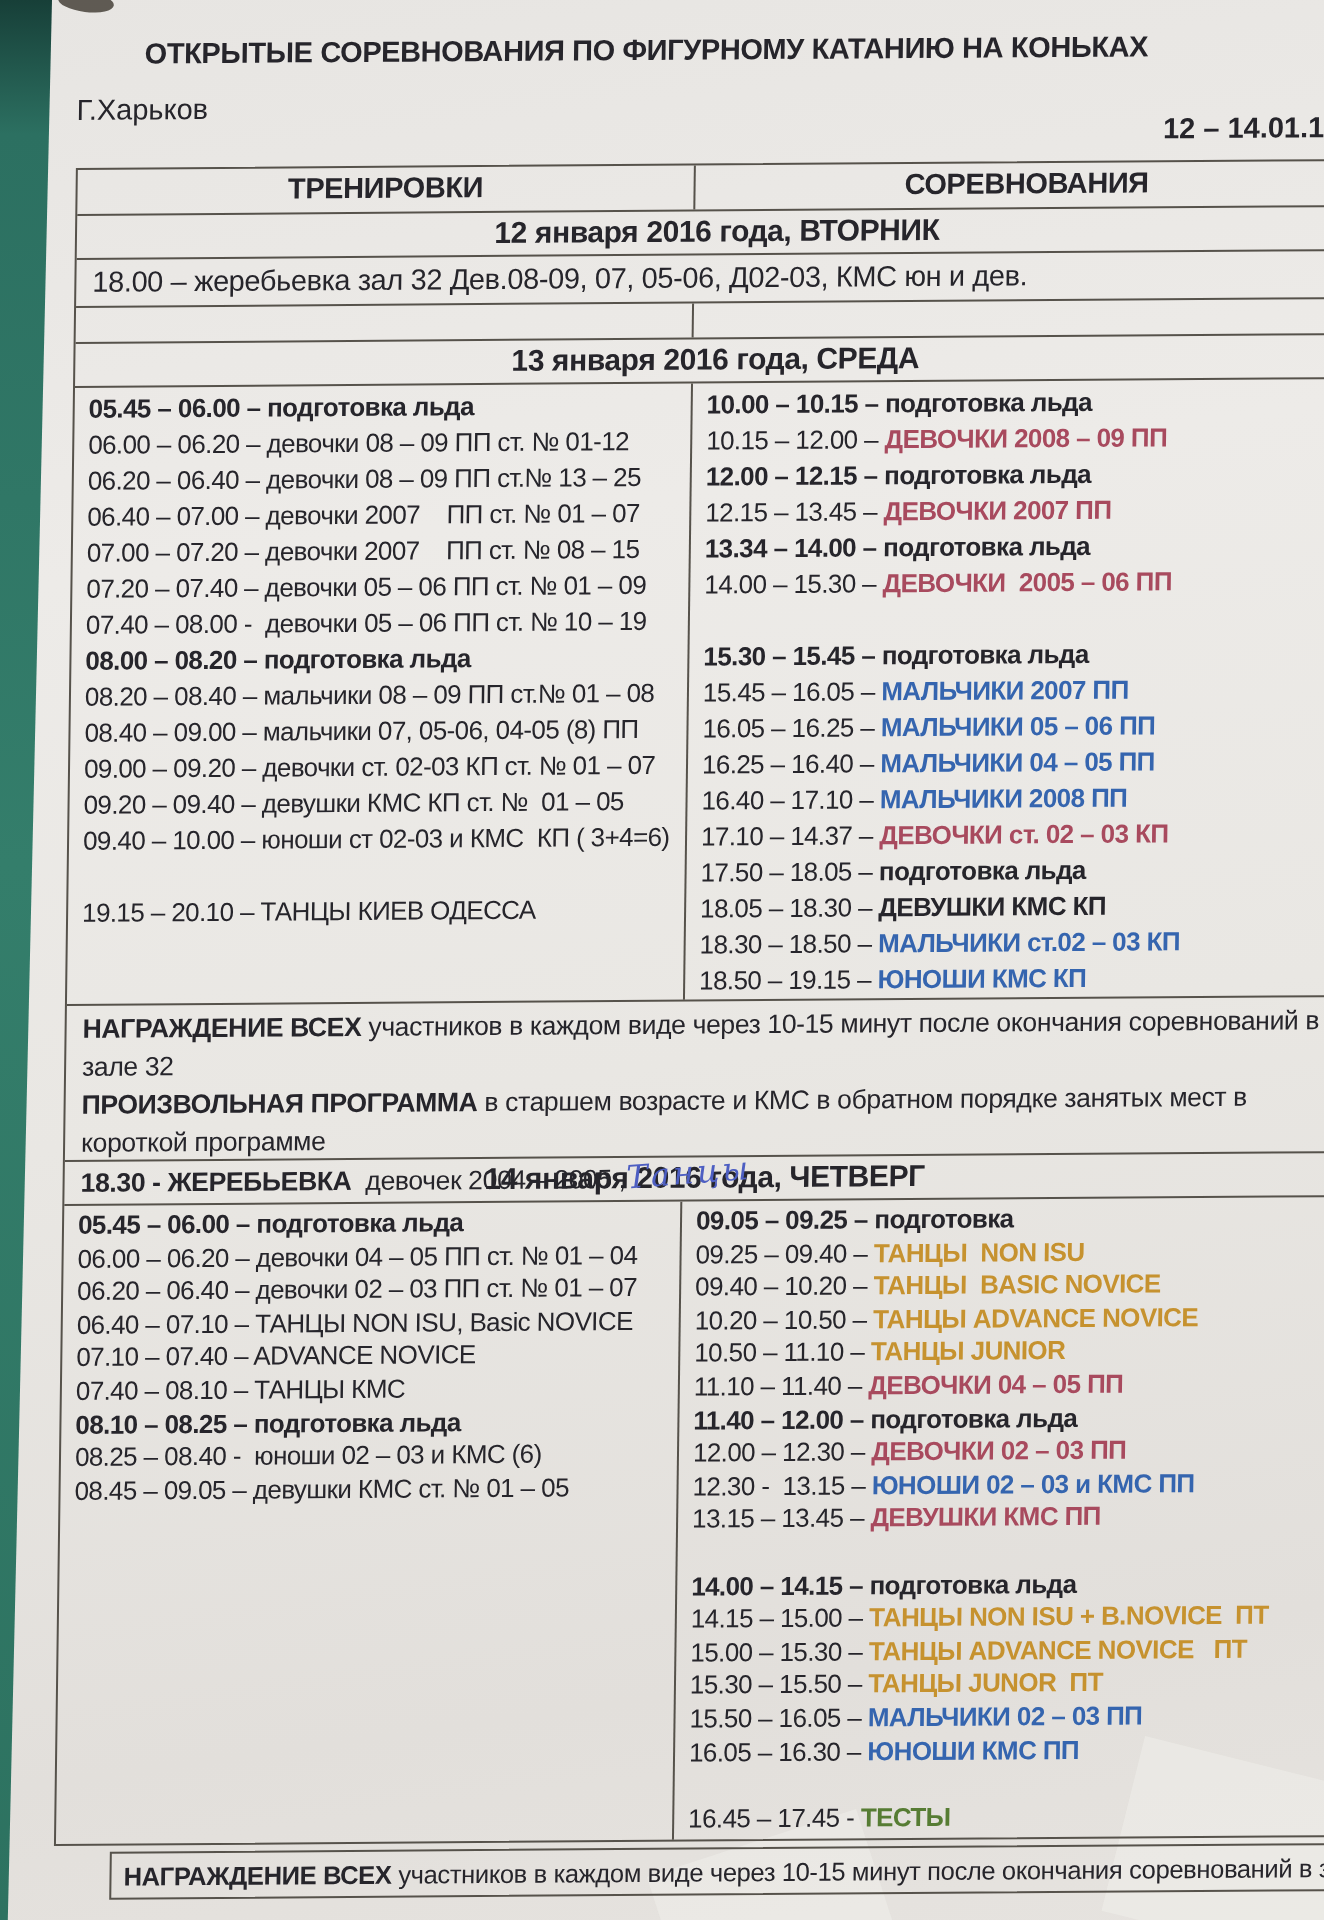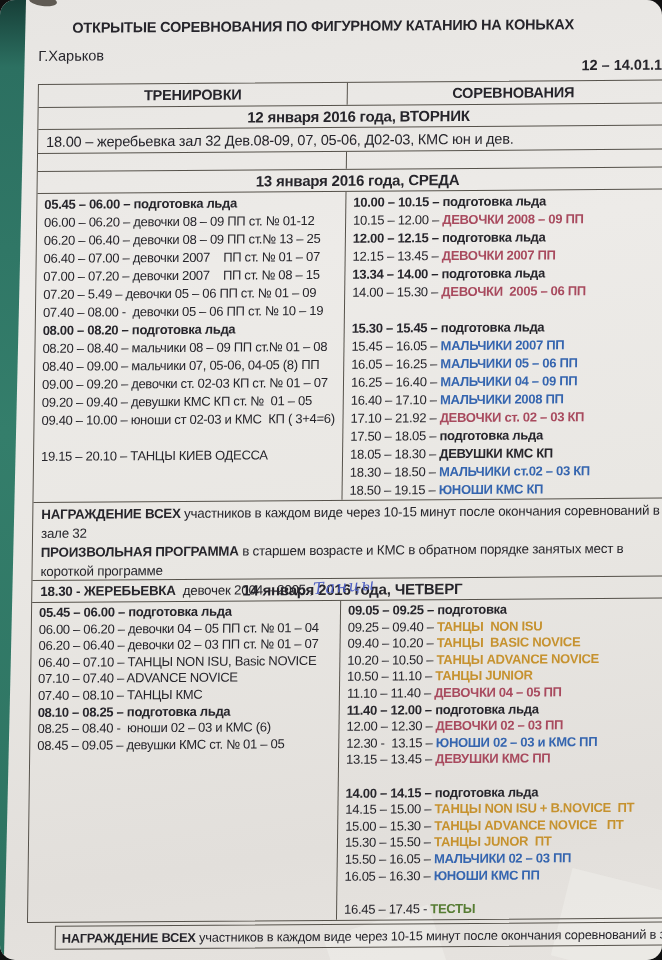--- a/index.html
+++ b/index.html
@@ -47,21 +47,21 @@
   .note-free{width:600px;}
   .hand{display:inline-block;font-family:"DejaVu Serif",serif;font-style:italic;
        font-size:16px;letter-spacing:1.5px;transform:rotate(-4deg) translateY(-2px);}
   .footer-box{margin:3px 0 0 28px;border:1px solid #56524b;height:24px;display:flex;
        align-items:center;padding-left:6px;font-size:12.8px;letter-spacing:-0.2px;
        white-space:nowrap;box-sizing:border-box;}
 </style>
 </head>
 <body>
 
-<div class="stage" style="color: rgb(38, 37, 43); border-radius: 15px;">
+<div class="stage" style="color: rgb(38, 37, 43);">
   <div class="desk-strip"></div>
   <div class="corner-shadow"></div>
   <div class="tape-mark tape-1"></div>
   <div class="tape-mark tape-2"></div>
 
   <div class="doc">
     <div class="doc-title">ОТКРЫТЫЕ СОРЕВНОВАНИЯ ПО ФИГУРНОМУ КАТАНИЮ НА КОНЬКАХ</div>
     <div class="city">Г.Харьков</div>
     <div class="date-range">12 – 14.01.1</div>
 
@@ -81,21 +81,21 @@
         </div>
 
         <div class="row day-row">13 января 2016 года, СРЕДА</div>
         <div class="row body-row">
           <div class="cell-l list wed">
             <div class="s-row"><span class="b">05.45 – 06.00 – </span><span class="b">подготовка льда</span></div>
               <div class="s-row"><span>06.00 – 06.20 – </span><span>девочки 08 – 09 ПП ст. № 01-12</span></div>
               <div class="s-row"><span>06.20 – 06.40 – </span><span>девочки 08 – 09 ПП ст.№ 13 – 25</span></div>
               <div class="s-row"><span>06.40 – 07.00 – </span><span>девочки 2007    ПП ст. № 01 – 07</span></div>
               <div class="s-row"><span>07.00 – 07.20 – </span><span>девочки 2007    ПП ст. № 08 – 15</span></div>
-              <div class="s-row"><span>07.20 – 5.49 – </span><span>девочки 05 – 06 ПП ст. № 01 – 09</span></div>
+              <div class="s-row"><span>07.20 – 07.40 – </span><span>девочки 05 – 06 ПП ст. № 01 – 09</span></div>
               <div class="s-row"><span>07.40 – 08.00 -  </span><span>девочки 05 – 06 ПП ст. № 10 – 19</span></div>
               <div class="s-row"><span class="b">08.00 – 08.20 – </span><span class="b">подготовка льда</span></div>
               <div class="s-row"><span>08.20 – 08.40 – </span><span>мальчики 08 – 09 ПП ст.№ 01 – 08</span></div>
               <div class="s-row"><span>08.40 – 09.00 – </span><span>мальчики 07, 05-06, 04-05 (8) ПП</span></div>
               <div class="s-row"><span>09.00 – 09.20 – </span><span>девочки ст. 02-03 КП ст. № 01 – 07</span></div>
               <div class="s-row"><span>09.20 – 09.40 – </span><span>девушки КМС КП ст. №  01 – 05</span></div>
               <div class="s-row"><span>09.40 – 10.00 – </span><span>юноши ст 02-03 и КМС  КП ( 3+4=6)</span></div>
               <div class="s-row blank"></div>
               <div class="s-row"><span>19.15 – 20.10 – </span><span>ТАНЦЫ КИЕВ ОДЕССА</span></div>
           </div>
@@ -103,23 +103,23 @@
             <div class="s-row"><span class="b">10.00 – 10.15 – </span><span class="b">подготовка льда</span></div>
               <div class="s-row"><span>10.15 – 12.00 – </span><span class="b" style="color: rgb(168, 74, 94);">ДЕВОЧКИ 2008 – 09 ПП</span></div>
               <div class="s-row"><span class="b">12.00 – 12.15 – </span><span class="b">подготовка льда</span></div>
               <div class="s-row"><span>12.15 – 13.45 – </span><span class="b" style="color: rgb(168, 74, 94);">ДЕВОЧКИ 2007 ПП</span></div>
               <div class="s-row"><span class="b">13.34 – 14.00 – </span><span class="b">подготовка льда</span></div>
               <div class="s-row"><span>14.00 – 15.30 – </span><span class="b" style="color: rgb(168, 74, 94);">ДЕВОЧКИ  2005 – 06 ПП</span></div>
               <div class="s-row blank"></div>
               <div class="s-row"><span class="b">15.30 – 15.45 – </span><span class="b">подготовка льда</span></div>
               <div class="s-row"><span>15.45 – 16.05 – </span><span class="b" style="color: rgb(53, 101, 175);">МАЛЬЧИКИ 2007 ПП</span></div>
               <div class="s-row"><span>16.05 – 16.25 – </span><span class="b" style="color: rgb(53, 101, 175);">МАЛЬЧИКИ 05 – 06 ПП</span></div>
-              <div class="s-row"><span>16.25 – 16.40 – </span><span class="b" style="color: rgb(53, 101, 175);">МАЛЬЧИКИ 04 – 09 ПП</span></div>
+              <div class="s-row"><span>16.25 – 16.40 – </span><span class="b" style="color: rgb(53, 101, 175);">МАЛЬЧИКИ 04 – 05 ПП</span></div>
               <div class="s-row"><span>16.40 – 17.10 – </span><span class="b" style="color: rgb(53, 101, 175);">МАЛЬЧИКИ 2008 ПП</span></div>
-              <div class="s-row"><span>17.10 – 21.92 – </span><span class="b" style="color: rgb(168, 74, 94);">ДЕВОЧКИ ст. 02 – 03 КП</span></div>
+              <div class="s-row"><span>17.10 – 14.37 – </span><span class="b" style="color: rgb(168, 74, 94);">ДЕВОЧКИ ст. 02 – 03 КП</span></div>
               <div class="s-row"><span>17.50 – 18.05 – </span><span class="b">подготовка льда</span></div>
               <div class="s-row"><span>18.05 – 18.30 – </span><span class="b">ДЕВУШКИ КМС КП</span></div>
               <div class="s-row"><span>18.30 – 18.50 – </span><span class="b" style="color: rgb(53, 101, 175);">МАЛЬЧИКИ ст.02 – 03 КП</span></div>
               <div class="s-row"><span>18.50 – 19.15 – </span><span class="b" style="color: rgb(53, 101, 175);">ЮНОШИ КМС КП</span></div>
           </div>
         </div>
 
         <div class="row notes">
           <div><span class="b">НАГРАЖДЕНИЕ ВСЕХ</span><span style="white-space:pre-wrap"> участников в каждом виде через 10-15 минут после окончания соревнований в зале 32</span></div>
           <div class="note-free"><span class="b">ПРОИЗВОЛЬНАЯ ПРОГРАММА</span><span style="white-space:pre-wrap"> в старшем возрасте и КМС в обратном порядке занятых мест в короткой программе</span></div>

